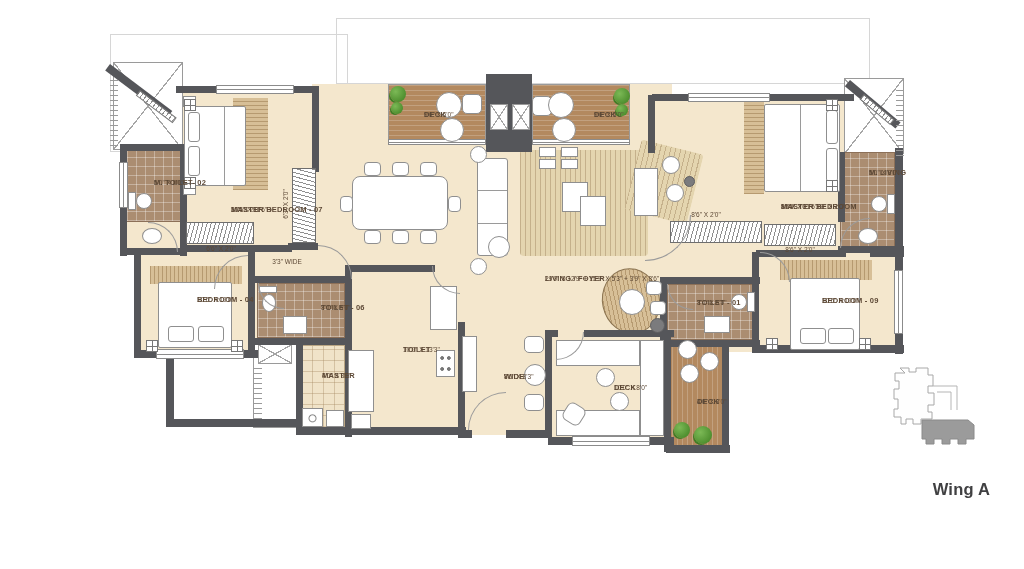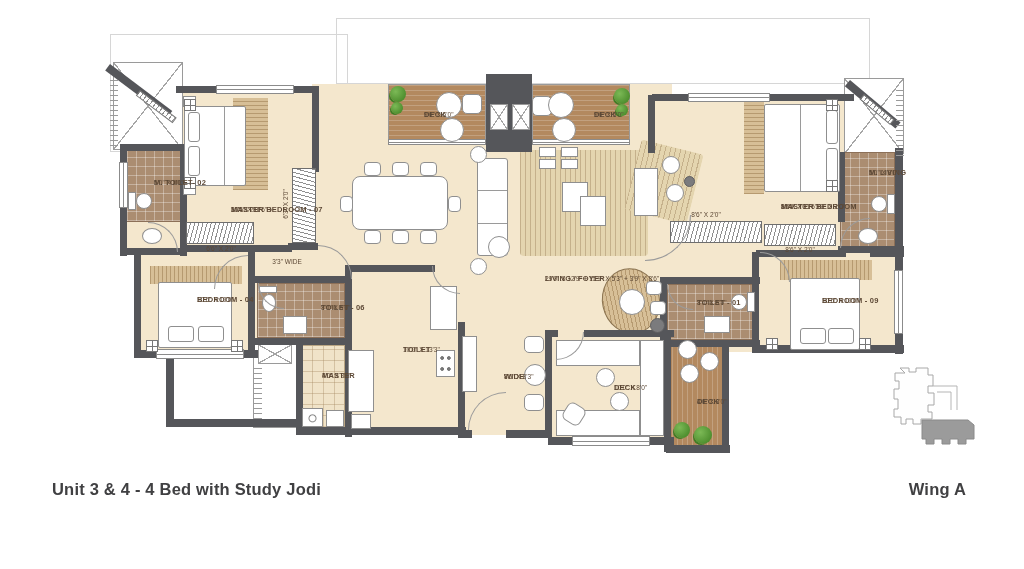--- a/index.html
+++ b/index.html
@@ -349,16 +349,15 @@
   <b class="rlabel ann" style="left:706px;top:215px">8'6" X 2'0"</b>
   <b class="rlabel ann" style="left:800px;top:250px">8'6" X 2'0"</b>
 
   <svg width="96" height="92" viewBox="0 0 96 92" style="position:absolute;left:884px;top:362px">
     <path d="M16,6 h9 v4 h7 v-4 h12 v7 h5 v11 h-5 v7 h6 v12 h-6 v7 h4 v7 h-11 v5 h-8 v-5 h-7 v5 h-5 v-7 h-7 v-8 h4 v-10 h-4 v-10 h5 v-8 h-4 v-8 h10 z" fill="#fefefe" stroke="#a8a8a8" stroke-width="1"></path>
     <path d="M49,24 h24 v24" fill="none" stroke="#b5b5b5" stroke-width="1"></path>
     <path d="M53,30 h14 v18" fill="none" stroke="#b5b5b5" stroke-width="1"></path>
     <path d="M38,58 h46 l6,5 v14 h-8 v5 h-8 v-5 h-8 v5 h-8 v-5 h-8 v5 h-8 v-5 h-4 v-14 z" fill="#9b9b9b" stroke="#8a8a8a" stroke-width="1"></path>
   </svg>
 
-  <span class="cap" style="left:52px;top:480px">Unit 3 &amp; 4 - 4 Bed with Study Jodi</span>
-  <span class="cap" style="right:58px;top:480px">Wing A</span>
+  <span class="cap" style="right:34px;top:480px">Wing A</span>
 
 </div>
 
 </body></html>

